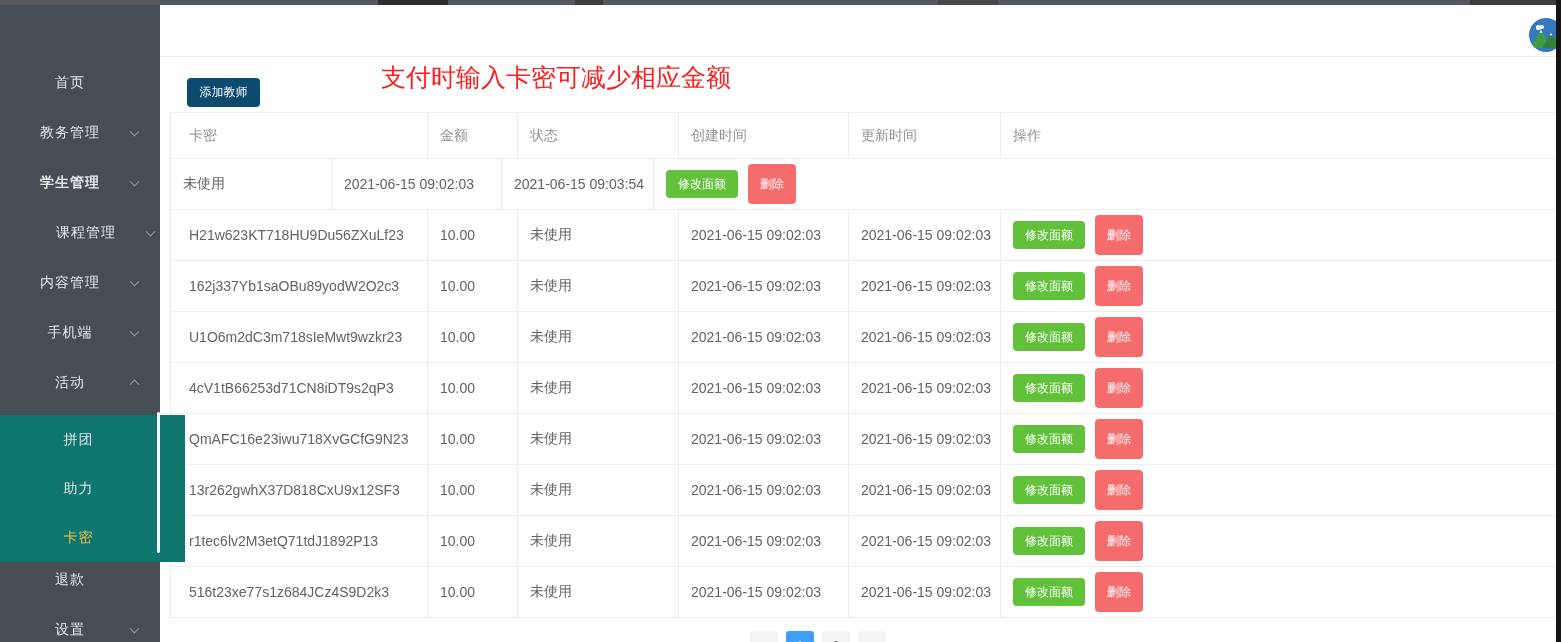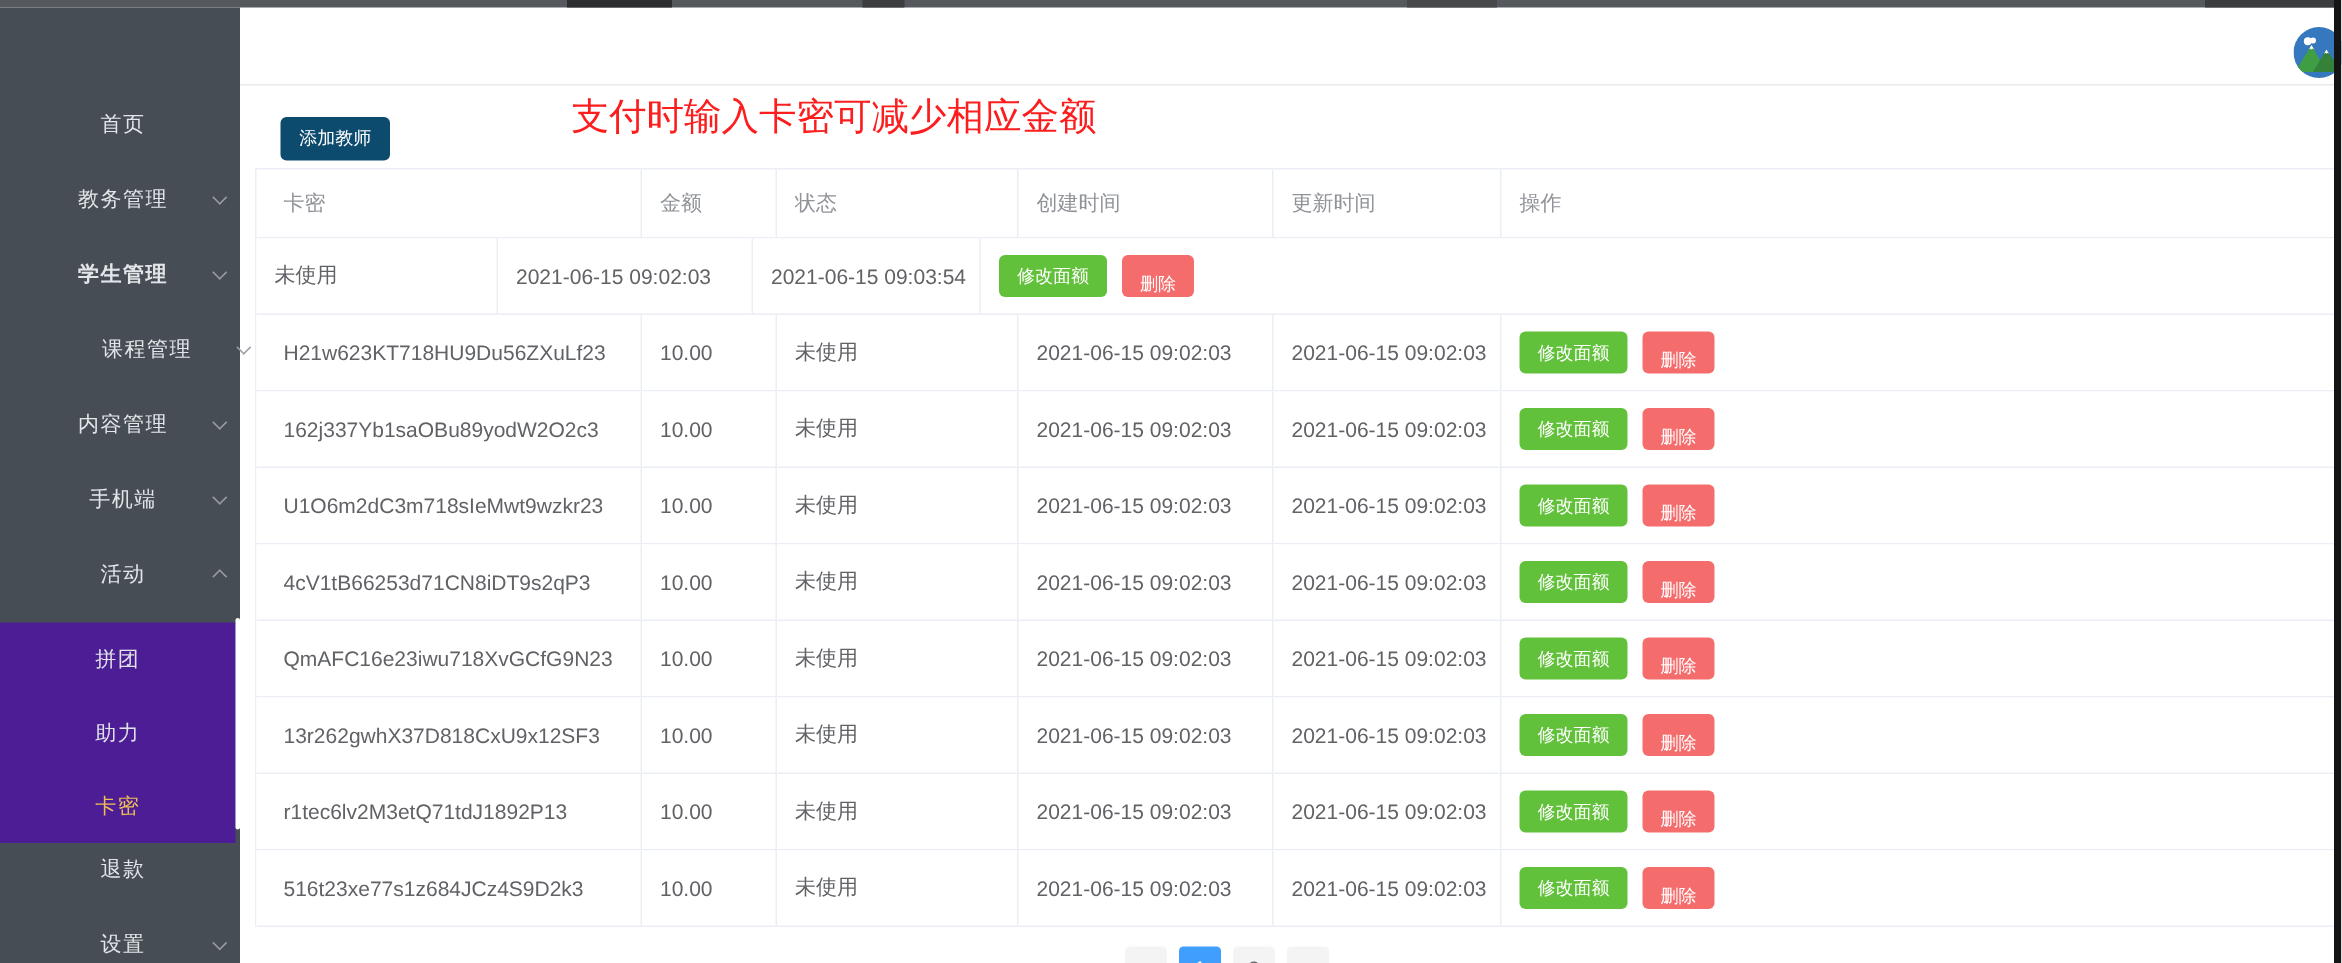--- a/index.html
+++ b/index.html
@@ -7,26 +7,26 @@
   body { font-family:"Liberation Sans","DejaVu Sans",sans-serif; }
   #stage { position:relative; width:1561px; height:642px; overflow:hidden; background:#fff; }
 
   
   .topstrip { position:absolute; left:0; top:0; width:1556px; height:5px; background:#55585c; z-index:40; }
   .topstrip .blk { position:absolute; top:0; height:5px; }
   .edge-right { position:absolute; right:0; top:0; width:5px; height:642px; background:#141414; z-index:50; }
 
   
   .sidebar { position:absolute; left:0; top:5px; width:160px; height:637px; background:#474d54; z-index:10; }
-  .side-item { position:absolute; left:12px; width:160px; height:50px; display:flex; align-items:center; cursor:pointer; }
+  .side-item { position:absolute; left:0; width:160px; height:50px; display:flex; align-items:center; cursor:pointer; }
   .side-item .lbl { display:block; width:140px; text-align:center; font-size:14px; color:#e3e6e9; letter-spacing:1px; }
   .chev { position:absolute; right:22px; top:50%; width:7px; height:7px; border-left:1.5px solid #999ea5; border-bottom:1.5px solid #999ea5; }
   .chev.down { transform:translateY(-70%) rotate(-45deg); }
   .chev.up   { transform:translateY(-30%) rotate(135deg); }
-  .submenu { position:absolute; left:0; top:410px; width:157px; height:147px; background:#4c1d95; }
+  .submenu { position:absolute; left:0; top:410px; width:185px; height:147px; background:#0f766e; }
   .sub-item { position:absolute; left:0; width:157px; height:49px; display:flex; align-items:center; justify-content:center; cursor:pointer; }
   .sub-item .lbl { font-size:14px; color:#dfe2e6; letter-spacing:1px; }
   .sub-item.active .lbl { color:#efbd56; }
   .side-thumb { position:absolute; left:157px; top:412px; width:3px; height:141px; background:#ffffff; border-radius:2px; z-index:12; }
 
   
   .headerbar { position:absolute; left:160px; top:5px; width:1396px; height:52px; background:#fff; border-bottom:1px solid #e7e9ec; z-index:5; }
   .avatar { position:absolute; left:1529px; top:18px; width:34px; height:34px; border-radius:50%; cursor:pointer; z-index:20; }
 
   
@@ -41,21 +41,21 @@
   .cell.last { border-right:none; }
   .c0 { width:257px; padding-left:18px; }
   .c1 { width:90px; }
   .c2 { width:161px; }
   .c3 { width:170px; }
   .c4 { width:152px; }
   .c5 { width:555px; }
   .t-head .cell { color:#909399; }
   .t-row  .cell { color:#606266; }
   .btn-edit { height:28px; padding:0 12px; margin-right:10px; background:#62c13a; border:none; border-radius:4px; color:#fff; font-size:12px; cursor:pointer; font-family:inherit; }
-  .btn-del  { height:28px; padding:11px 12px; background:#f56c6c; border:none; border-radius:4px; color:#fff; font-size:12px; cursor:pointer; font-family:inherit; }
+  .btn-del  { height:40px; padding:11px 12px; background:#f56c6c; border:none; border-radius:4px; color:#fff; font-size:12px; cursor:pointer; font-family:inherit; }
 
   
   .pager { position:absolute; left:750px; top:631px; display:flex; z-index:5; }
   .pg { width:28px; height:28px; margin-right:8px; border-radius:3px; background:#f4f4f5; color:#606266; font-size:13px; display:flex; align-items:center; justify-content:center; cursor:pointer; }
   .pg.arrow { color:#a8abb2; font-size:16px; }
   .pg.active { background:#409eff; color:#fff; }
 </style>
 </head>
 <body>
 

